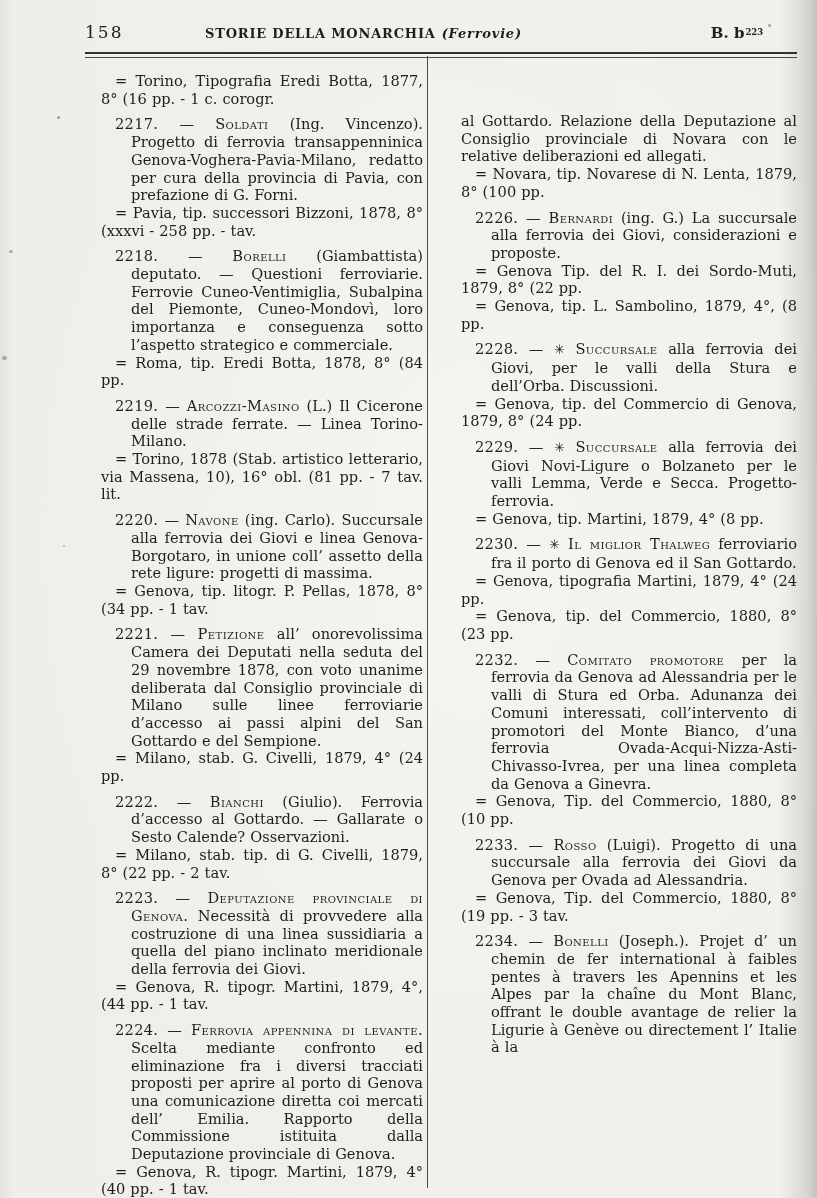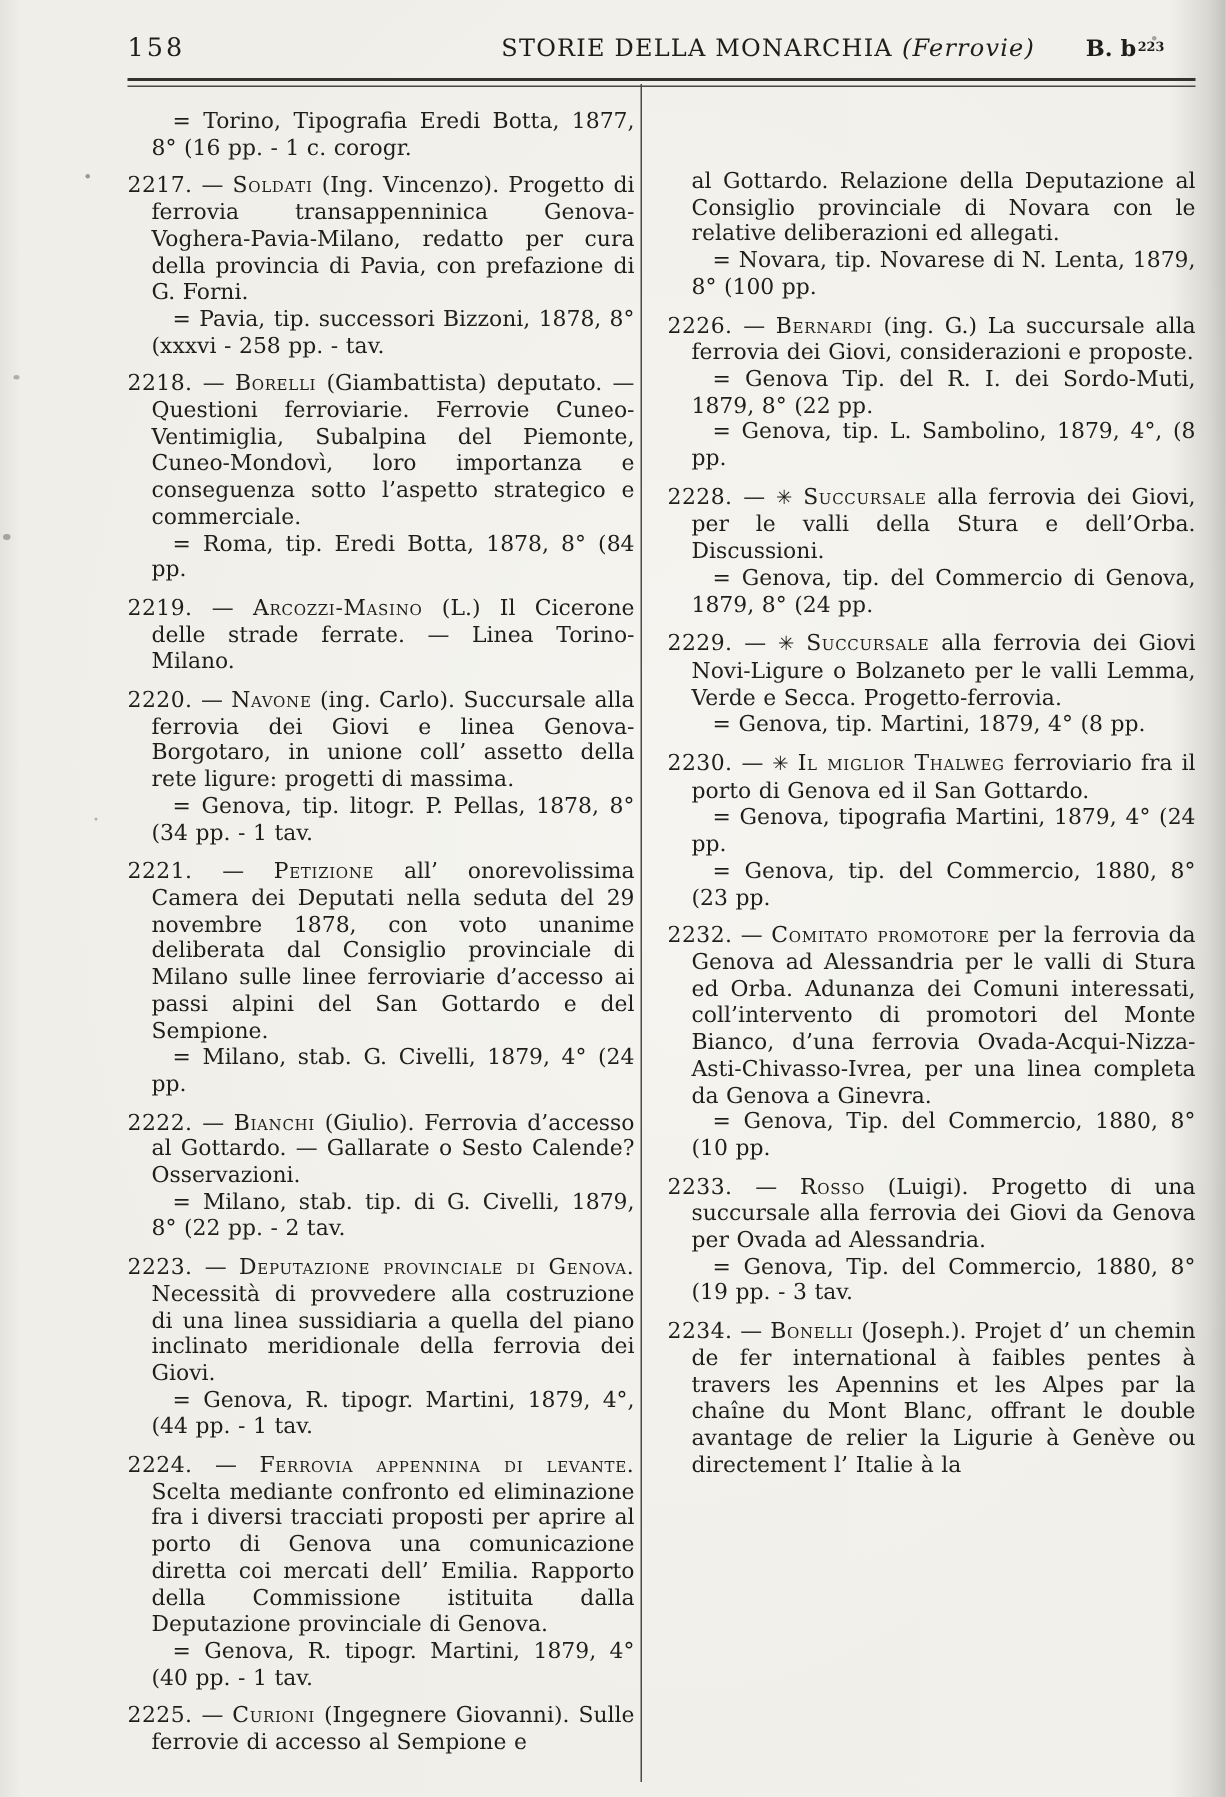--- a/index.html
+++ b/index.html
@@ -9,40 +9,40 @@
     background:
       radial-gradient(ellipse at 55% 45%, rgba(255,255,255,0.35), rgba(0,0,0,0) 70%),
       linear-gradient(to right, #e4e2dc 0px, #efeee8 14px, #f1f0ea 780px, #d9d7d1 806px, #c4c2bd 817px),
       #efeee8;
     overflow:hidden;
     font-family:"DejaVu Serif","Liberation Serif",serif;
     color:#1f1e1c;
   }
   
   .header {
-    position:absolute; top:22px; left:85px; right:7px;
+    position:absolute; top:22px; left:85px; right:20px;
     display:flex; align-items:baseline;
   }
   .page-number { font-size:17px; letter-spacing:2px; width:120px; }
-  .header-title { flex:1; text-align:right; font-size:16px; font-weight:normal; letter-spacing:0.8px; white-space:nowrap; }
+  .header-title { flex:1; text-align:left; font-size:13px; font-weight:bold; letter-spacing:0.8px; white-space:nowrap; }
   .header-title .it { font-style:italic; margin-left:6px; }
   .shelf-mark { width:120px; text-align:center; font-size:15px; font-weight:bold; white-space:nowrap; }
   .shelf-frac { display:inline-flex; flex-direction:row; font-size:8.5px; line-height:8px; vertical-align:3px; margin-left:1px; font-weight:bold; }
   .double-rule {
     position:absolute; top:52px; left:85px; right:20px; height:3px;
     border-top:2px solid #35332f; border-bottom:1px solid #4a4843;
   }
   
   .cols { position:absolute; top:72px; left:85px; width:712px; display:flex; }
   .col { font-size:14.6px; line-height:17.7px; text-align:justify; word-spacing:0.4px; }
   .col-left  { width:338px; }
   .col-right { margin-left:22px; flex:1; }
   .divider { position:absolute; left:427px; top:56px; height:1132px; width:1px; background:#4c4a46; }
   p.para { margin:0; }
-  p.entry { margin-top:8px; padding-left:16px; text-indent:-16px; }
+  p.entry { margin-top:8px; padding-left:16px; text-indent:-16px;margin-left:30px; }
   p.imprint { padding-left:16px; text-indent:14px; }
   p.cont { padding-left:16px; text-indent:0;margin-top:40px; }
   .sc { font-variant:small-caps; letter-spacing:0.45px; }
   .num { letter-spacing:0.3px; }
   .star { font-size:13px; }
   
   .speck { position:absolute; border-radius:50%; background:#55534f; }
   .speck1 { left:57px;  top:116px; width:3px; height:3px; opacity:.55; }
   .speck2 { left:9px;   top:250px; width:4px; height:3px; opacity:.4; }
   .speck3 { left:2px;   top:356px; width:5px; height:4px; opacity:.45; }
@@ -67,20 +67,21 @@
   <div class="divider"></div>
 
   <div class="cols">
     <div class="col col-left">
         <p class="para imprint"><span>= Torino, Tipografia Eredi Botta, 1877, 8° (16 pp. - 1 c. corogr.</span></p>
         <p class="para entry"><span class="num">2217.</span> — <span class="sc">Soldati</span><span> (Ing. Vincenzo). Progetto di ferrovia transappenninica Genova-Voghera-Pavia-Milano, redatto per cura della provincia di Pavia, con prefazione di G. Forni.</span></p>
         <p class="para imprint"><span>= Pavia, tip. successori Bizzoni, 1878, 8° (xxxvi - 258 pp. - tav.</span></p>
         <p class="para entry"><span class="num">2218.</span> — <span class="sc">Borelli</span><span> (Giambattista) deputato. — Questioni ferroviarie. Ferrovie Cuneo-Ventimiglia, Subalpina del Piemonte, Cuneo-Mondovì, loro importanza e conseguenza sotto l’aspetto strategico e commerciale.</span></p>
         <p class="para imprint"><span>= Roma, tip. Eredi Botta, 1878, 8° (84 pp.</span></p>
         <p class="para entry"><span class="num">2219.</span> — <span class="sc">Arcozzi-Masino</span><span> (L.) Il Cicerone delle strade ferrate. — Linea Torino-Milano.</span></p>
+        <p class="para imprint"><span>= Torino, 1878 (Stab. artistico letterario, via Massena, 10), 16° obl. (81 pp. - 7 tav. lit.</span></p>
         <p class="para entry"><span class="num">2220.</span> — <span class="sc">Navone</span><span> (ing. Carlo). Succursale alla ferrovia dei Giovi e linea Genova-Borgotaro, in unione coll’ assetto della rete ligure: progetti di massima.</span></p>
         <p class="para imprint"><span>= Genova, tip. litogr. P. Pellas, 1878, 8° (34 pp. - 1 tav.</span></p>
         <p class="para entry"><span class="num">2221.</span> — <span class="sc">Petizione</span><span> all’ onorevolissima Camera dei Deputati nella seduta del 29 novembre 1878, con voto unanime deliberata dal Consiglio provinciale di Milano sulle linee ferroviarie d’accesso ai passi alpini del San Gottardo e del Sempione.</span></p>
         <p class="para imprint"><span>= Milano, stab. G. Civelli, 1879, 4° (24 pp.</span></p>
         <p class="para entry"><span class="num">2222.</span> — <span class="sc">Bianchi</span><span> (Giulio). Ferrovia d’accesso al Gottardo. — Gallarate o Sesto Calende? Osservazioni.</span></p>
         <p class="para imprint"><span>= Milano, stab. tip. di G. Civelli, 1879, 8° (22 pp. - 2 tav.</span></p>
         <p class="para entry"><span class="num">2223.</span> — <span class="sc">Deputazione provinciale di Genova.</span><span> Necessità di provvedere alla costruzione di una linea sussidiaria a quella del piano inclinato meridionale della ferrovia dei Giovi.</span></p>
         <p class="para imprint"><span>= Genova, R. tipogr. Martini, 1879, 4°, (44 pp. - 1 tav.</span></p>
         <p class="para entry"><span class="num">2224.</span> — <span class="sc">Ferrovia appennina di levante.</span><span> Scelta mediante confronto ed eliminazione fra i diversi tracciati proposti per aprire al porto di Genova una comunicazione diretta coi mercati dell’ Emilia. Rapporto della Commissione istituita dalla Deputazione provinciale di Genova.</span></p>
         <p class="para imprint"><span>= Genova, R. tipogr. Martini, 1879, 4° (40 pp. - 1 tav.</span></p>

